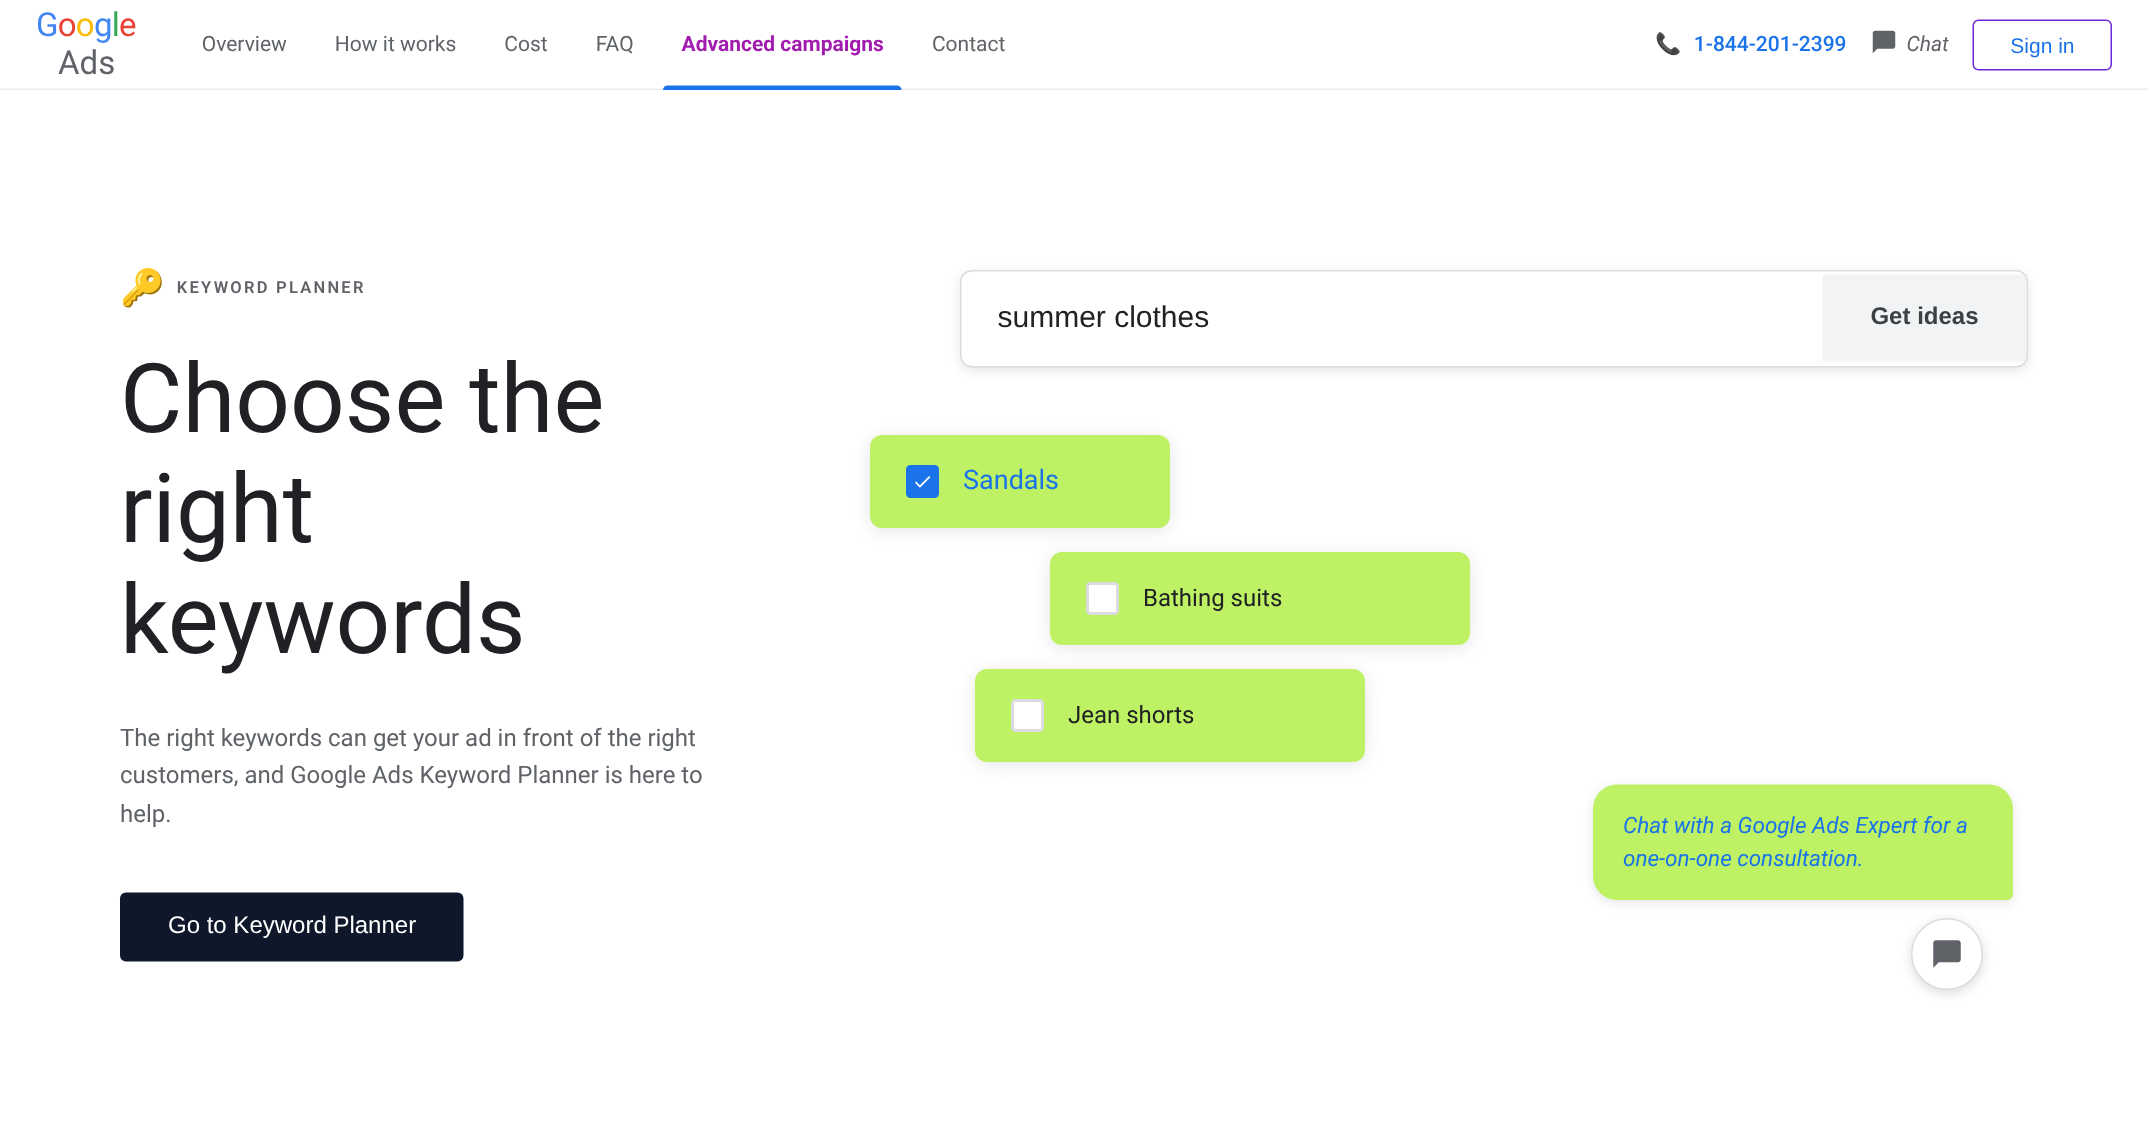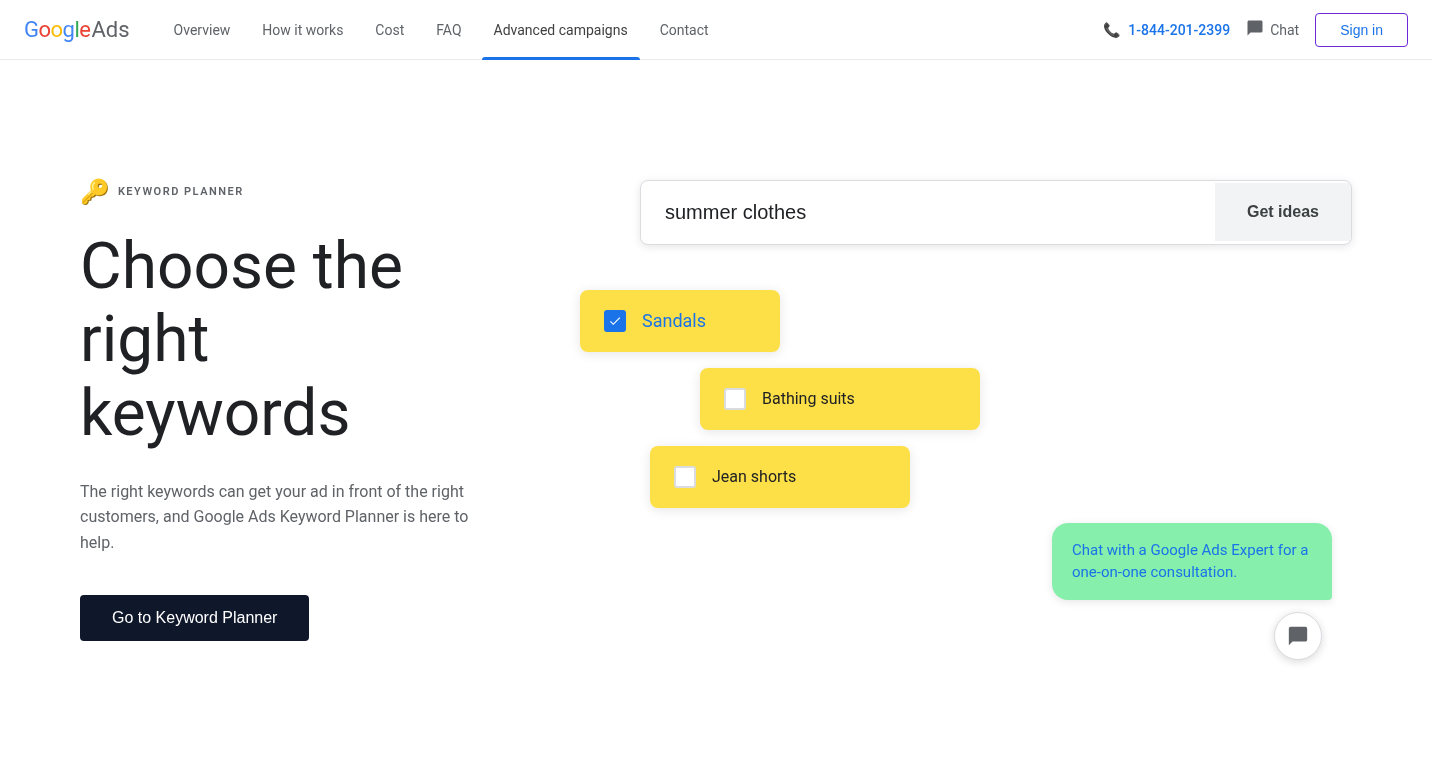--- a/index.html
+++ b/index.html
@@ -12,20 +12,21 @@
       padding: 0 24px;
       height: 60px;
       border-bottom: 1px solid #e8eaed;
       position: relative;
     }
     .logo-area {
       display: flex;
       align-items: center;
       margin-right: 32px;
       text-decoration: none;
+      flex-direction: column;
     }
     .logo-google {
       font-size: 22px;
       font-weight: 400;
       letter-spacing: -0.5px;
     }
     .logo-google .g { color: #4285f4; }
     .logo-google .o1 { color: #ea4335; }
     .logo-google .o2 { color: #fbbc05; }
     .logo-google .g2 { color: #4285f4; }
@@ -49,22 +50,22 @@
       padding: 0 12px;
       height: 60px;
       display: flex;
       align-items: center;
       cursor: pointer;
       text-decoration: none;
       position: relative;
       white-space: nowrap;
     }
     .nav-item.active {
-      color: #404040;
-      font-weight: 400;
+      color: #a21caf;
+      font-weight: 700;
     }
     .nav-item.active::after {
       content: '';
       position: absolute;
       bottom: 0;
       left: 0;
       right: 0;
       height: 3px;
       background: #1a73e8;
       border-radius: 3px 3px 0 0;
@@ -84,20 +85,21 @@
       font-weight: 500;
     }
     .chat-link {
       display: flex;
       align-items: center;
       gap: 6px;
       color: #5f6368;
       font-size: 14px;
       text-decoration: none;
       cursor: pointer;
+      font-style: italic;
     }
     .sign-in-btn {
       border: 1px solid #6d28d9;
       border-radius: 4px;
       padding: 8px 24px;
       font-size: 14px;
       color: #1a73e8;
       font-weight: 500;
       cursor: pointer;
       background: #fff;
@@ -199,21 +201,21 @@
 
     
     .keyword-results {
       position: absolute;
       top: 140px;
       left: 0;
       right: 80px;
     }
 
     .keyword-card {
-      background: #fde047;
+      background: #bef264;
       border-radius: 8px;
       box-shadow: 0 2px 12px rgba(0,0,0,0.1);
       display: flex;
       align-items: center;
       gap: 16px;
       padding: 20px 24px;
       margin-bottom: 16px;
     }
     .keyword-card.sandals {
       width: 200px;
@@ -256,29 +258,30 @@
     }
     .keyword-text {
       font-size: 16px;
       color: #202124;
     }
 
     
     .chat-bubble {
       position: absolute;
       bottom: 70px;
-      right: 20px;
-      background: #86efac;
+      right: 10px;
+      background: #bef264;
       border-radius: 16px 16px 4px 16px;
       padding: 16px 20px;
       max-width: 280px;
       font-size: 15px;
       color: #1a73e8;
       line-height: 1.5;
       box-shadow: 0 2px 8px rgba(0,0,0,0.1);
+      font-style: italic;
     }
 
     
     .chat-fab {
       position: absolute;
       bottom: 10px;
       right: 30px;
       width: 48px;
       height: 48px;
       background: #fff;

